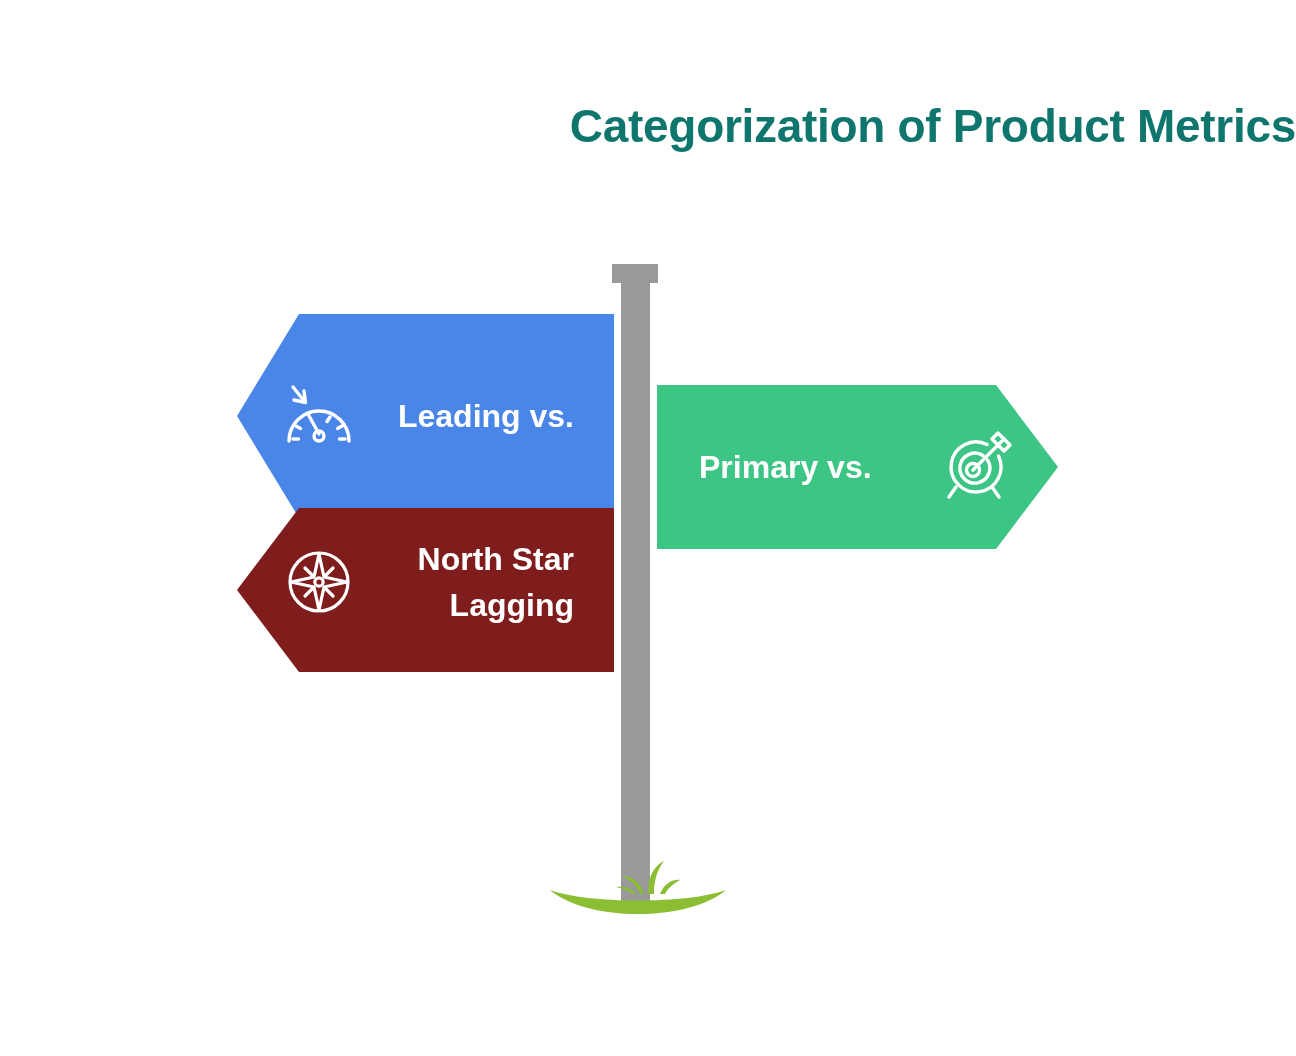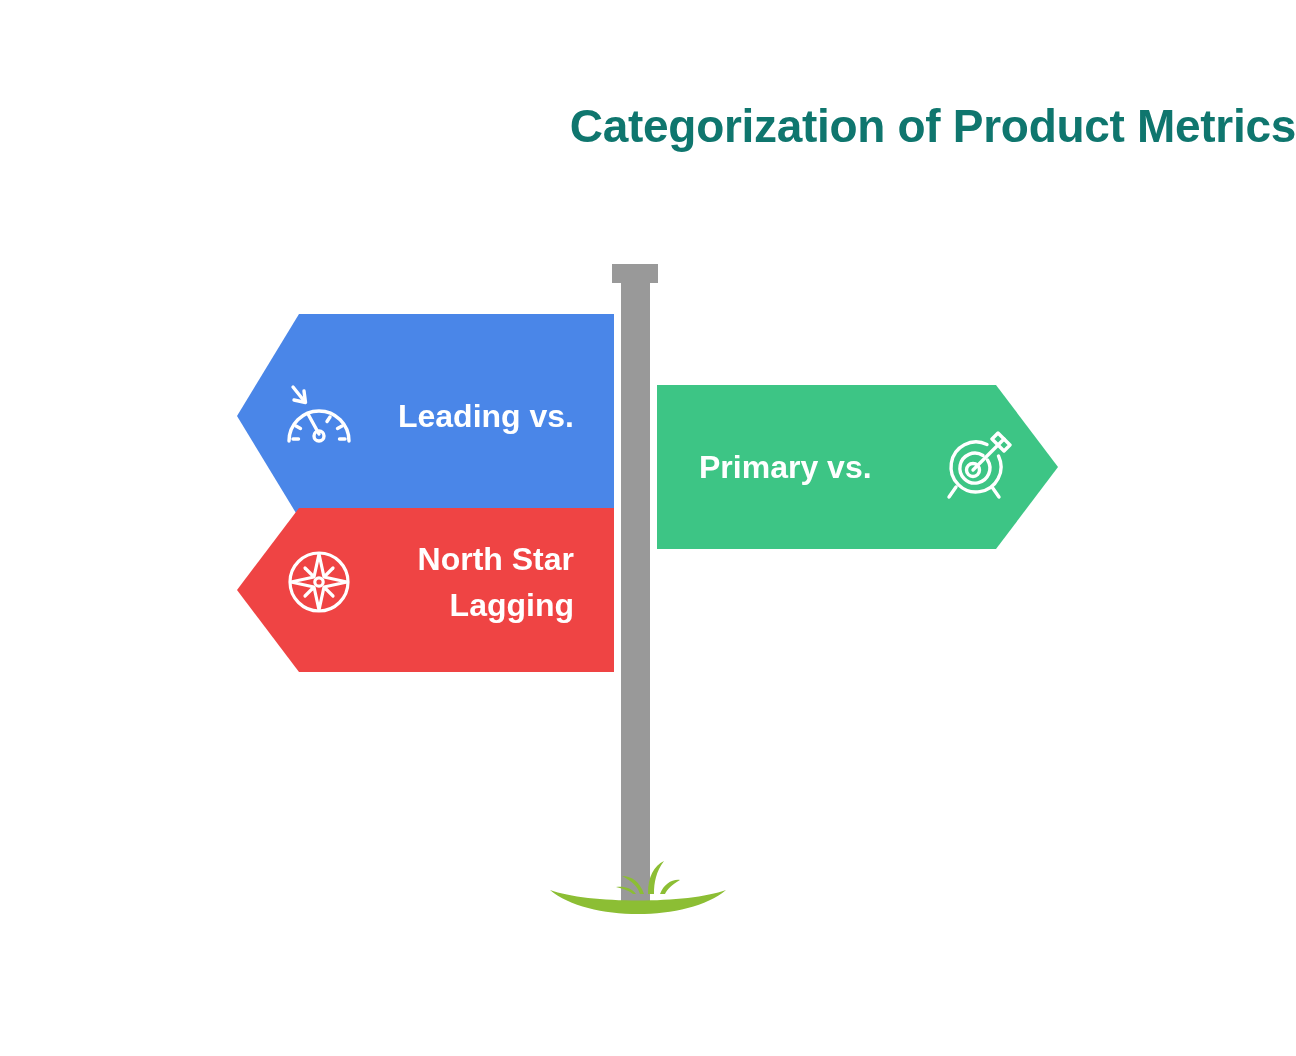--- a/index.html
+++ b/index.html
@@ -94,21 +94,21 @@
     width: 377px;
     height: 204px;
     background: #4A86E8;
     padding: 0 22px 0 46px;
   }
   #sign-northstar {
     left: 237px;
     top: 508px;
     width: 377px;
     height: 164px;
-    background: #ef4444;
+    background: #7f1d1d;
     padding: 0 22px 16px 46px;
   }
   #sign-primary {
     left: 657px;
     top: 385px;
     width: 401px;
     height: 164px;
     background: #3DC585;
     padding: 0 46px 0 24px;
   }

